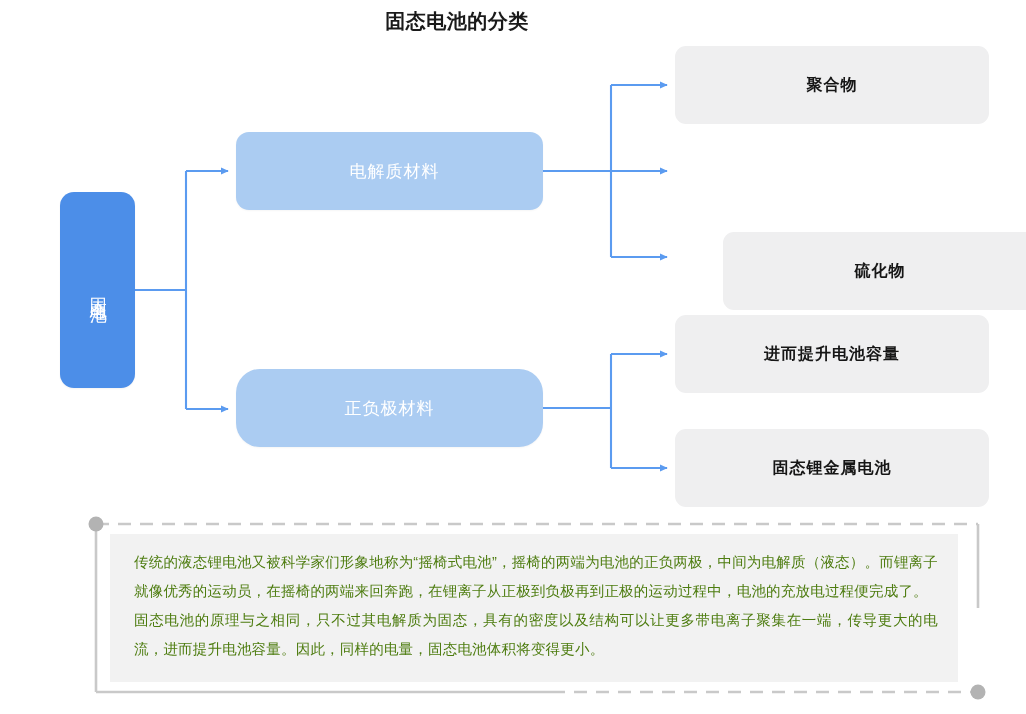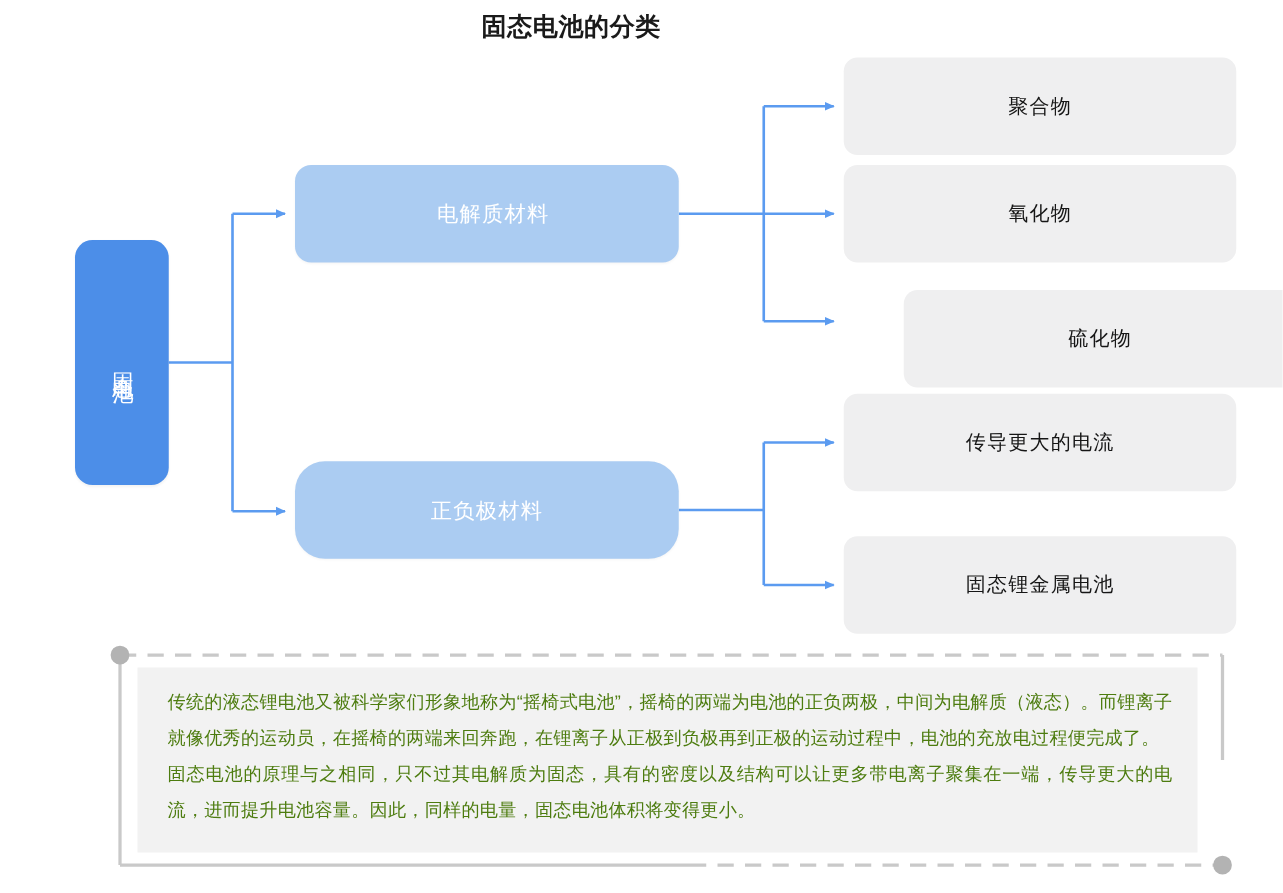--- a/index.html
+++ b/index.html
@@ -80,20 +80,21 @@
 
   .node-leaf {
     left: 675px;
     width: 314px;
     height: 78px;
     background: #efeff0;
     border-radius: 11px;
     color: #161616;
     font-size: 16px;
     letter-spacing: 1px;
+    font-weight: bold;
   }
   .leaf-1 { top: 46px; }
   .leaf-2 { top: 132px; }
   .leaf-3 { top: 232px; margin-left: 48px; }
   .leaf-4 { top: 315px; }
   .leaf-5 { top: 429px; }
 
   
   #note-wrap {
     position: absolute;
@@ -162,25 +163,24 @@
   </svg>
 
   <div class="node node-root">固态电池</div>
 
   <div class="node node-branch branch-1">电解质材料</div>
 
   <div class="node node-branch branch-2">正负极材料</div>
 
   <div class="node node-leaf leaf-1">聚合物</div>
 
-  <div class="node node-leaf leaf-2">氧化物</div>
 
   <div class="node node-leaf leaf-3">硫化物</div>
 
-  <div class="node node-leaf leaf-4">传导更大的电流</div>
+  <div class="node node-leaf leaf-4">进而提升电池容量</div>
 
   <div class="node node-leaf leaf-5">固态锂金属电池</div>
 
   <div id="note-wrap">
 
     <svg id="note-frame" viewBox="0 0 910 192" width="910" height="192">
 
       <path d="M14,12 L896,12" fill="none" stroke="#c9c9c9" stroke-width="2.6" stroke-dasharray="13 9"></path>
 
       <path d="M896,12 L896,96" fill="none" stroke="#c9c9c9" stroke-width="2.6"></path>

